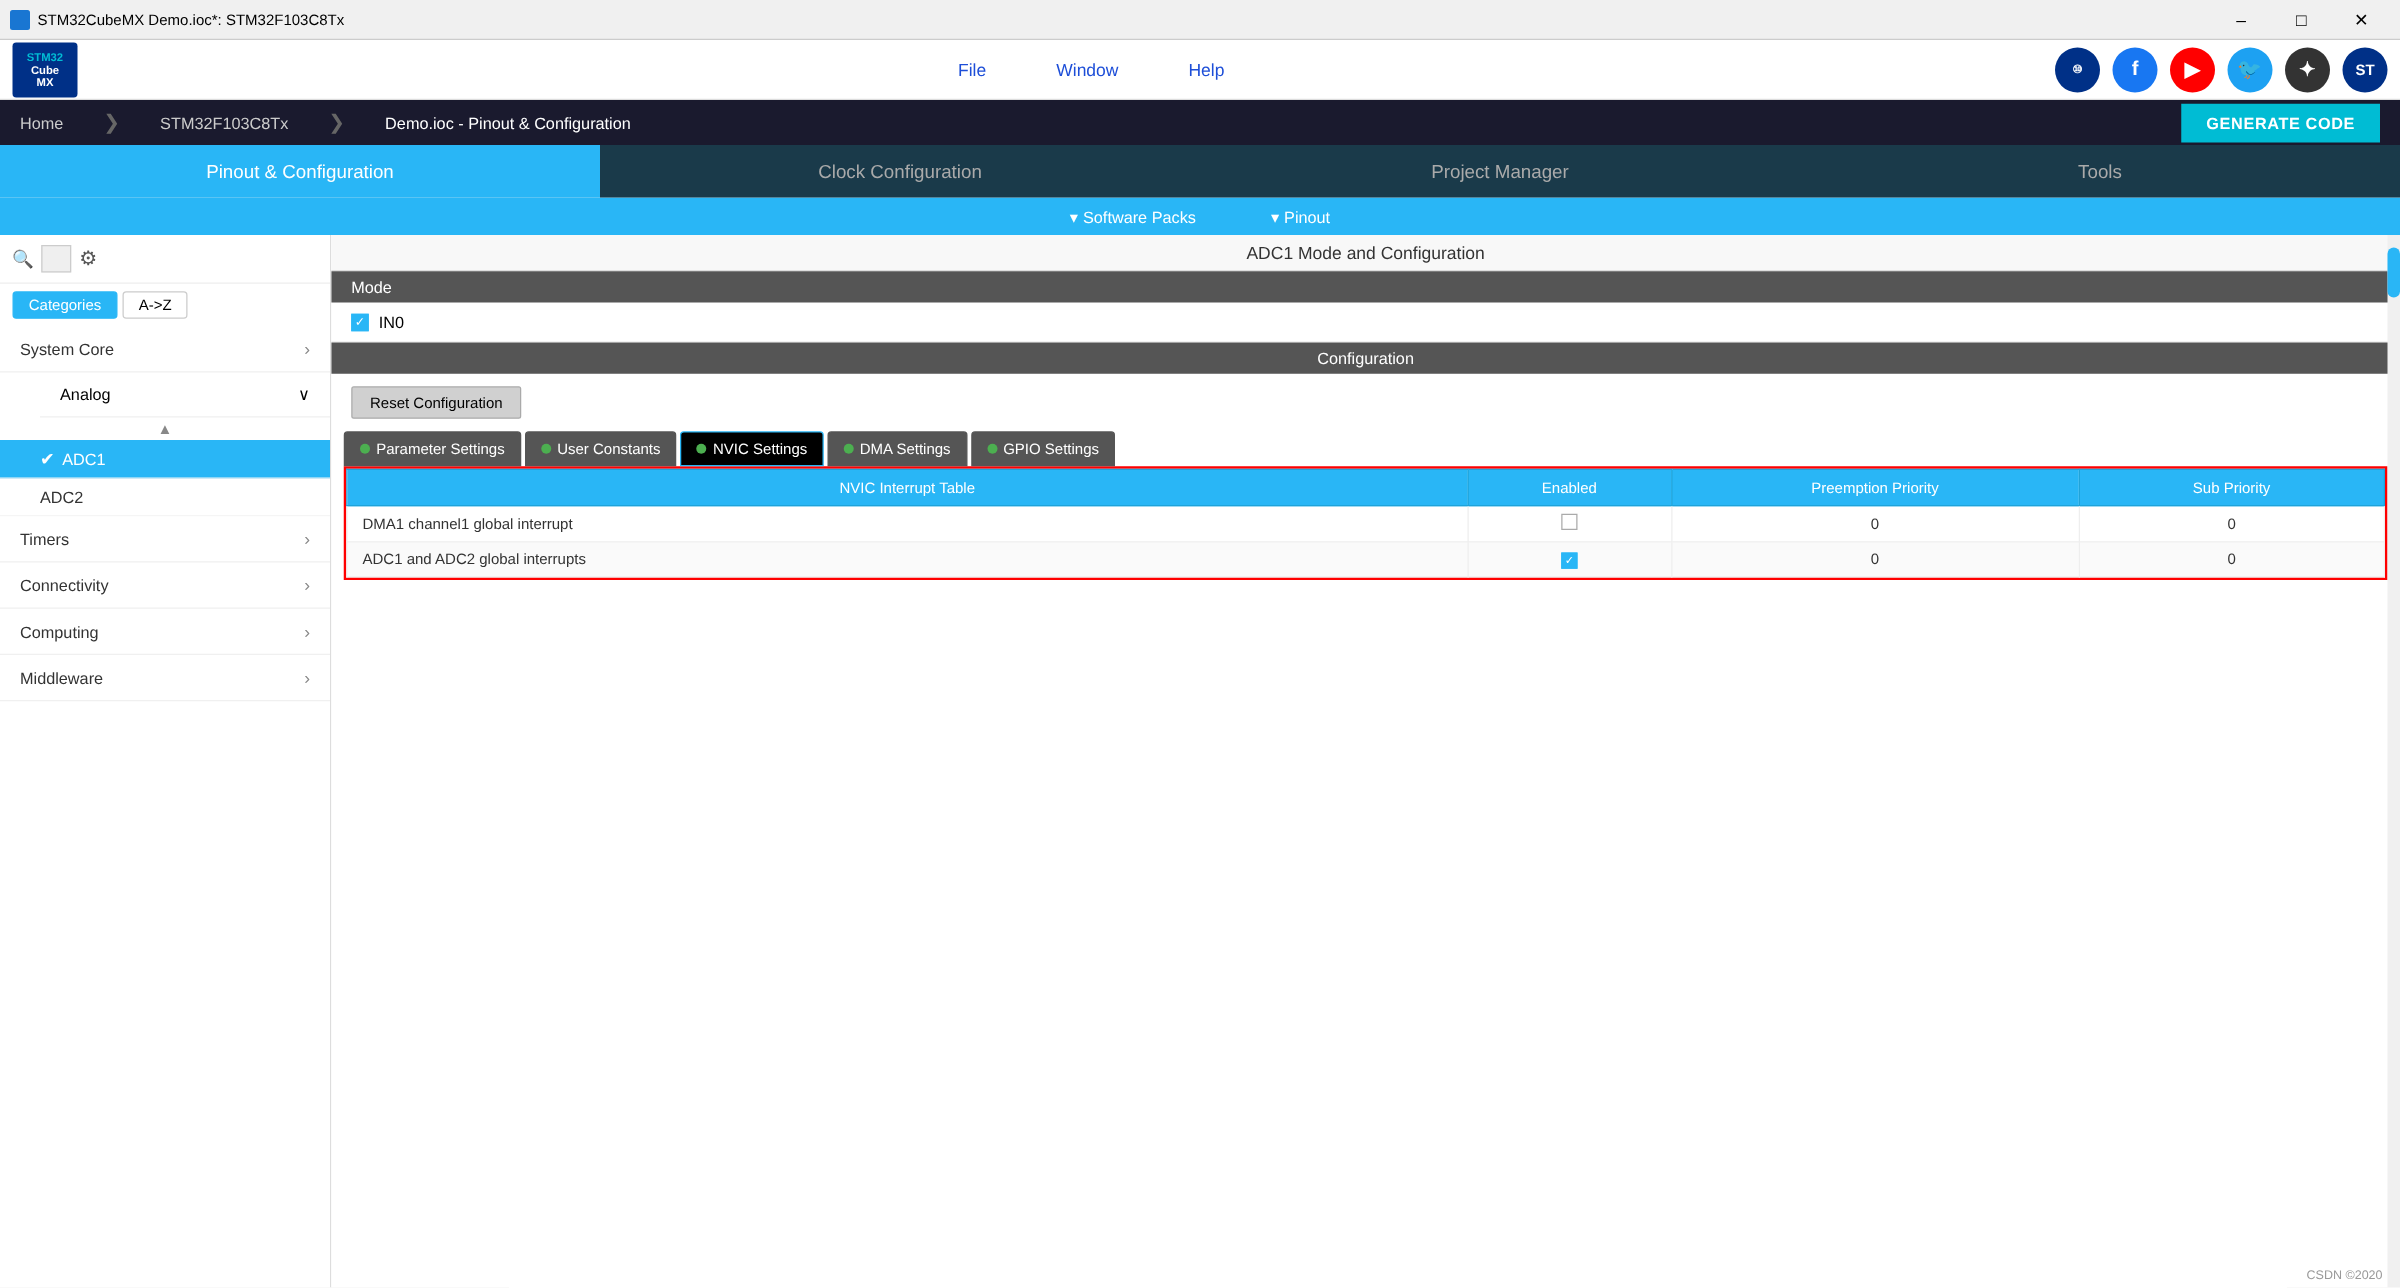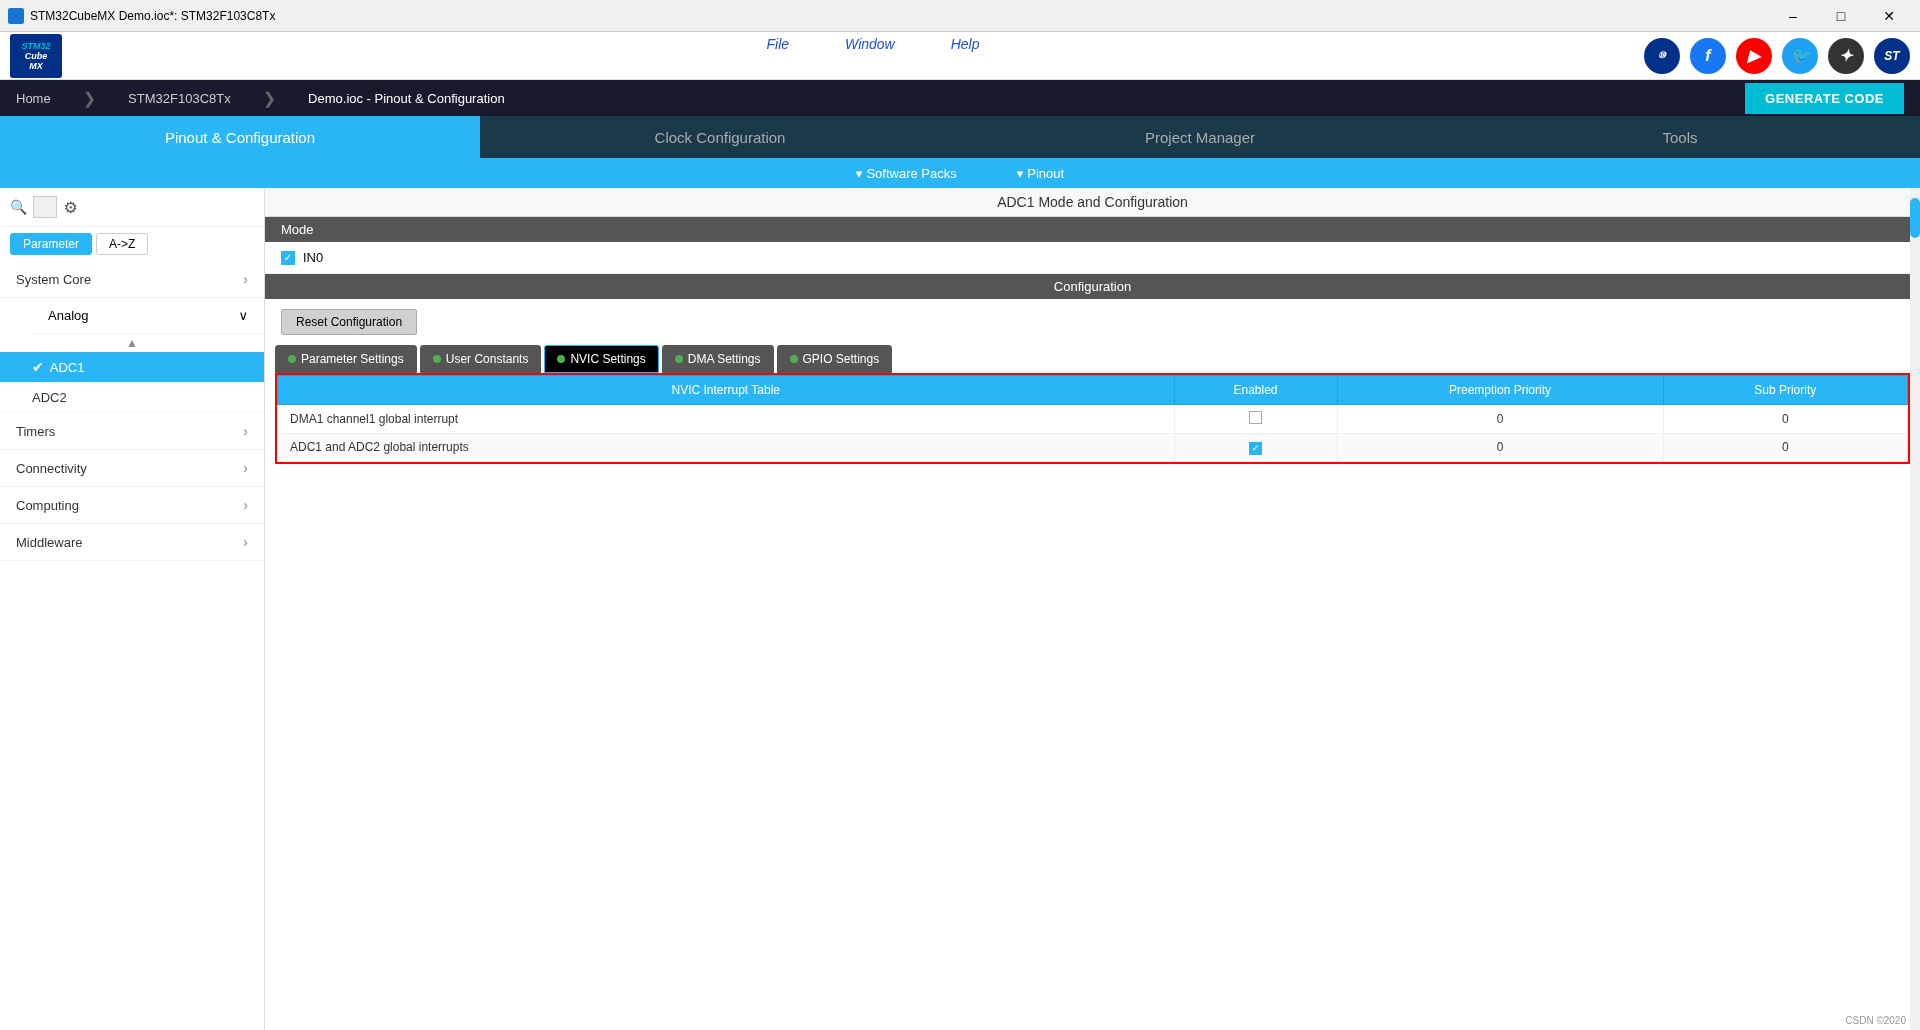--- a/index.html
+++ b/index.html
@@ -32,23 +32,23 @@
       border: none; background: transparent;
       cursor: pointer; font-size: 14px;
       display: flex; align-items: center; justify-content: center;
     }
 
     
     .menu-bar {
       background: white;
       height: 48px;
       display: flex;
+      align-items: center;
       border-bottom: 1px solid #ddd;
       padding: 0 10px;
-      font-style: italic;
     }
     .logo-area {
       display: flex;
       align-items: center;
       margin-right: 40px;
     }
     .logo-box {
       width: 52px; height: 44px;
       background: #003087;
       display: flex; flex-direction: column;
@@ -486,21 +486,21 @@
 
   <div class="sidebar">
     <div class="sidebar-search">
       <span style="font-size:14px; color:#888;">🔍</span>
       <select class="search-dropdown">
         <option></option>
       </select>
       <span class="gear-icon">⚙</span>
     </div>
     <div class="sidebar-tabs">
-      <button class="sidebar-tab active">Parameter</button>
+      <button class="sidebar-tab active">Categories</button>
       <button class="sidebar-tab">A-&gt;Z</button>
     </div>
 
     <div class="sidebar-item">
       <span>System Core</span>
       <span class="chevron">›</span>
     </div>
 
     <div class="analog-section">
       <div class="analog-header">

